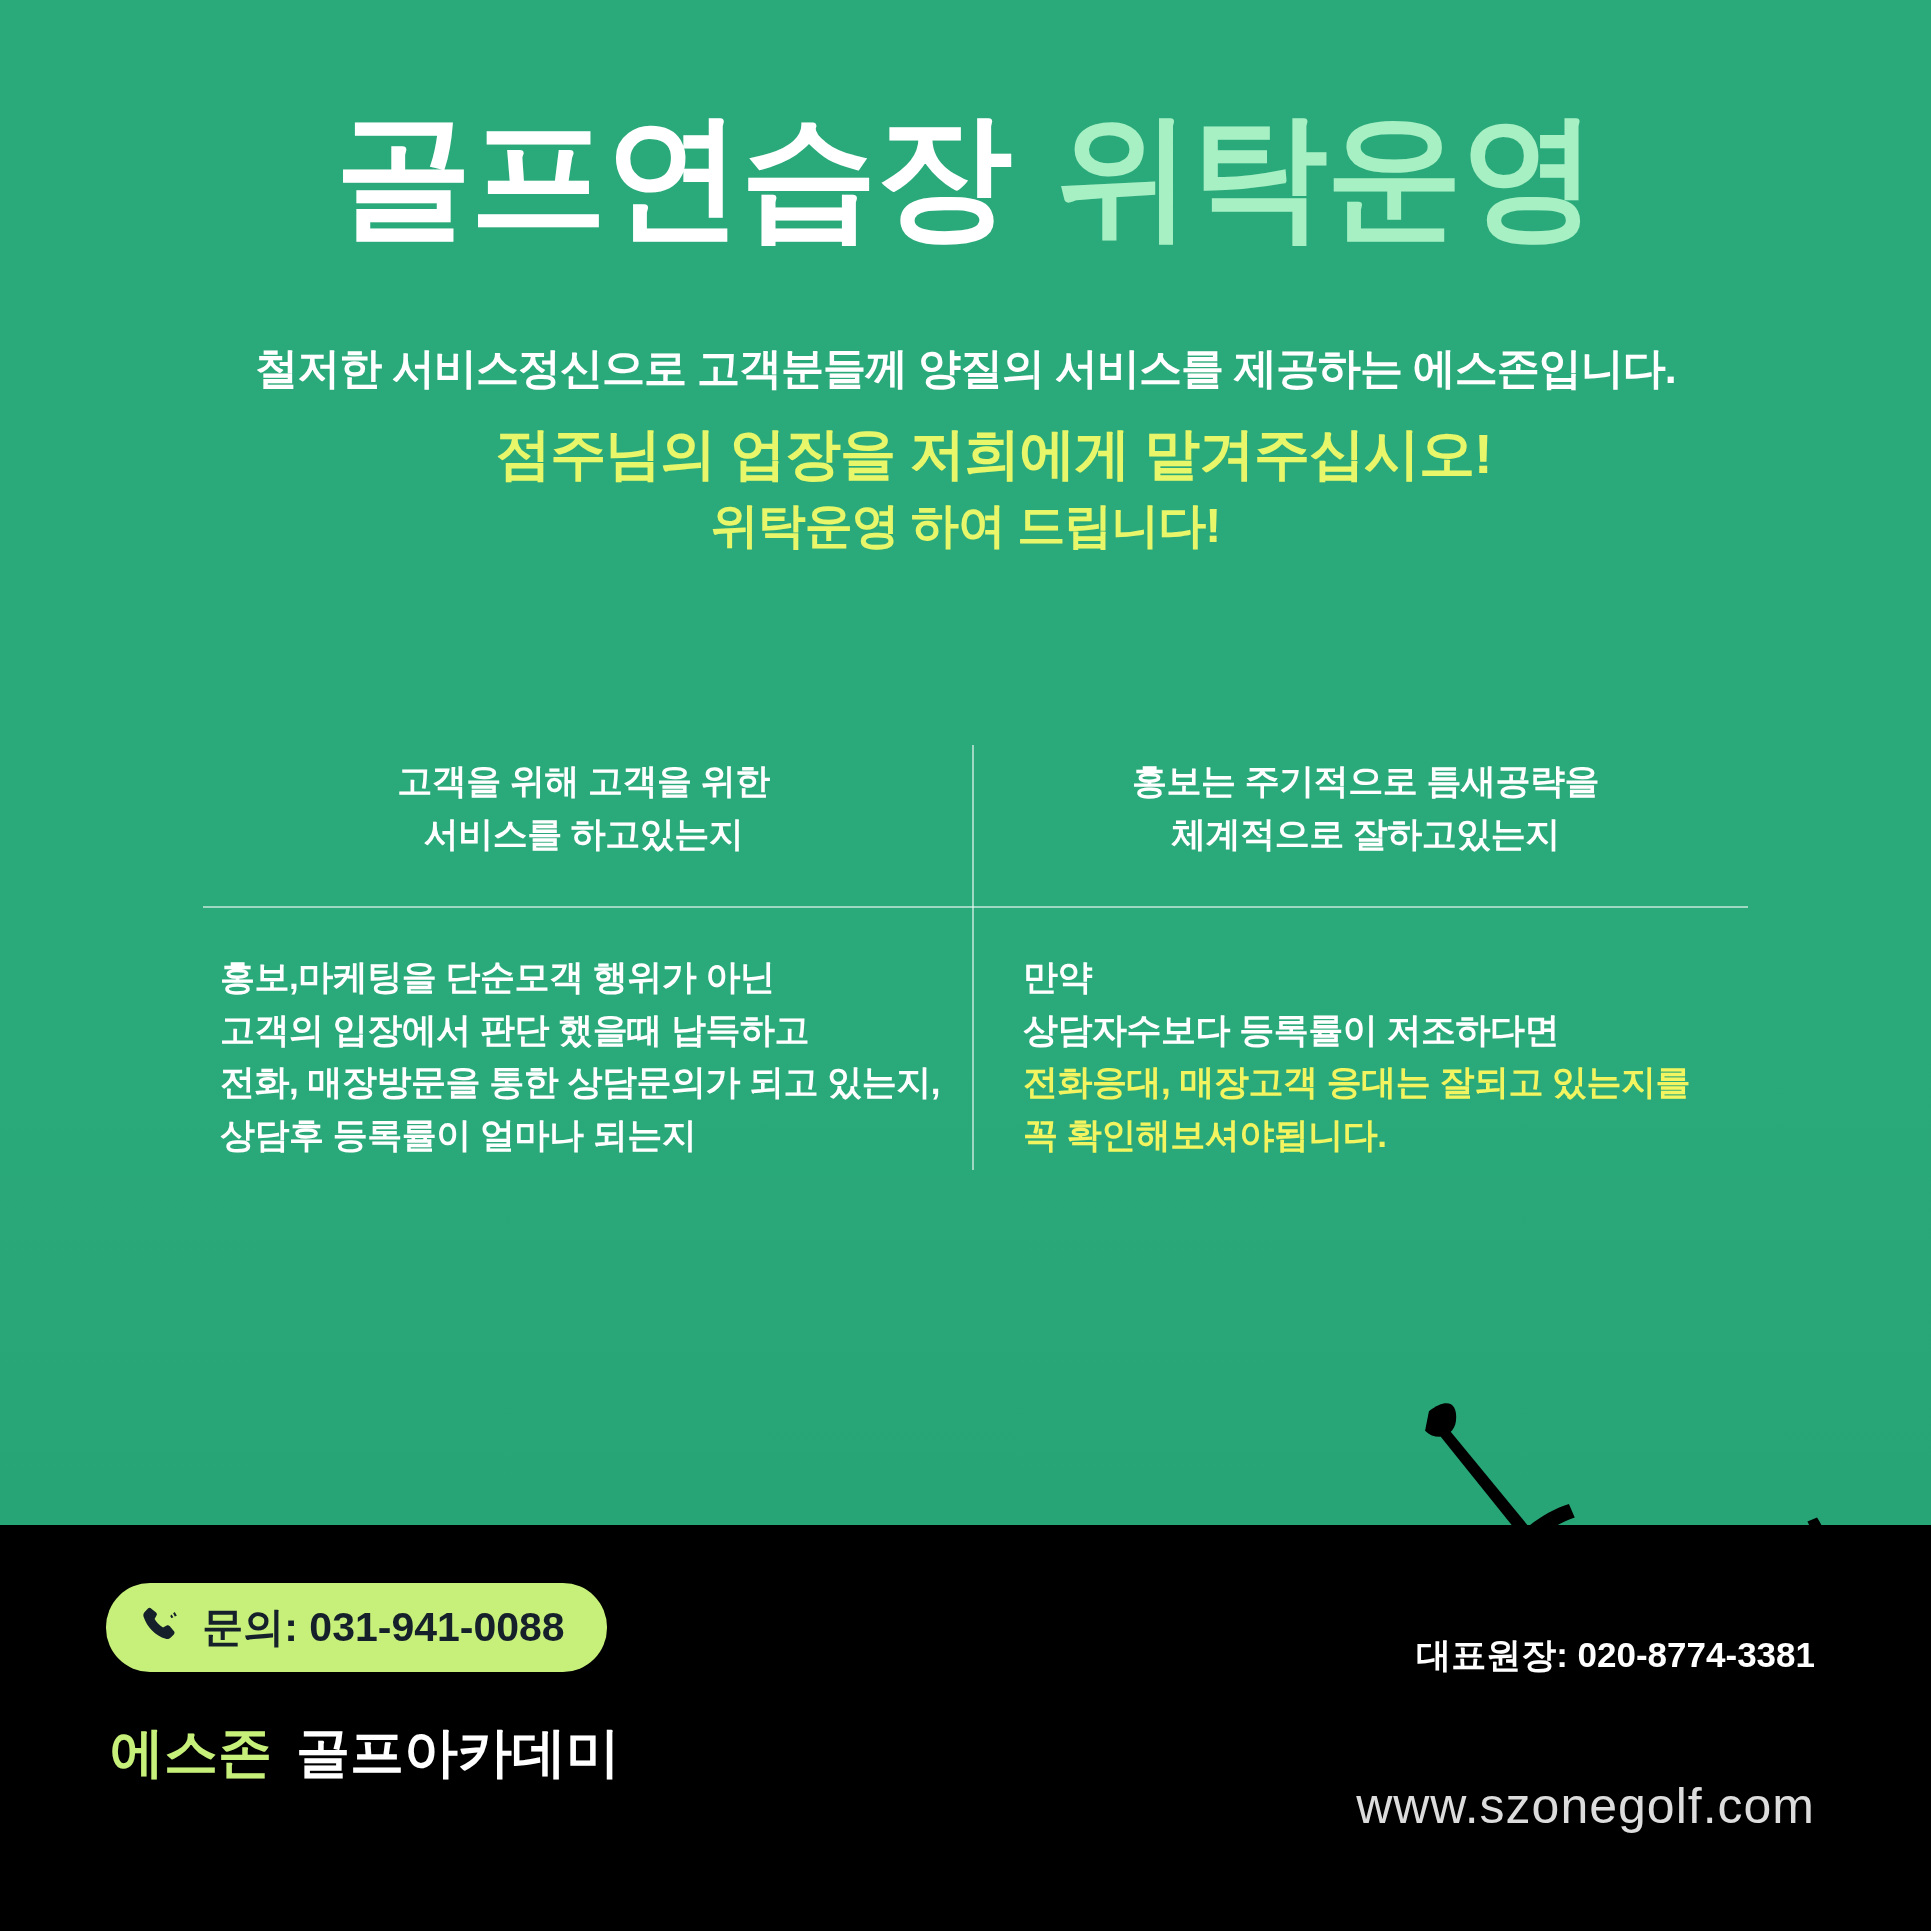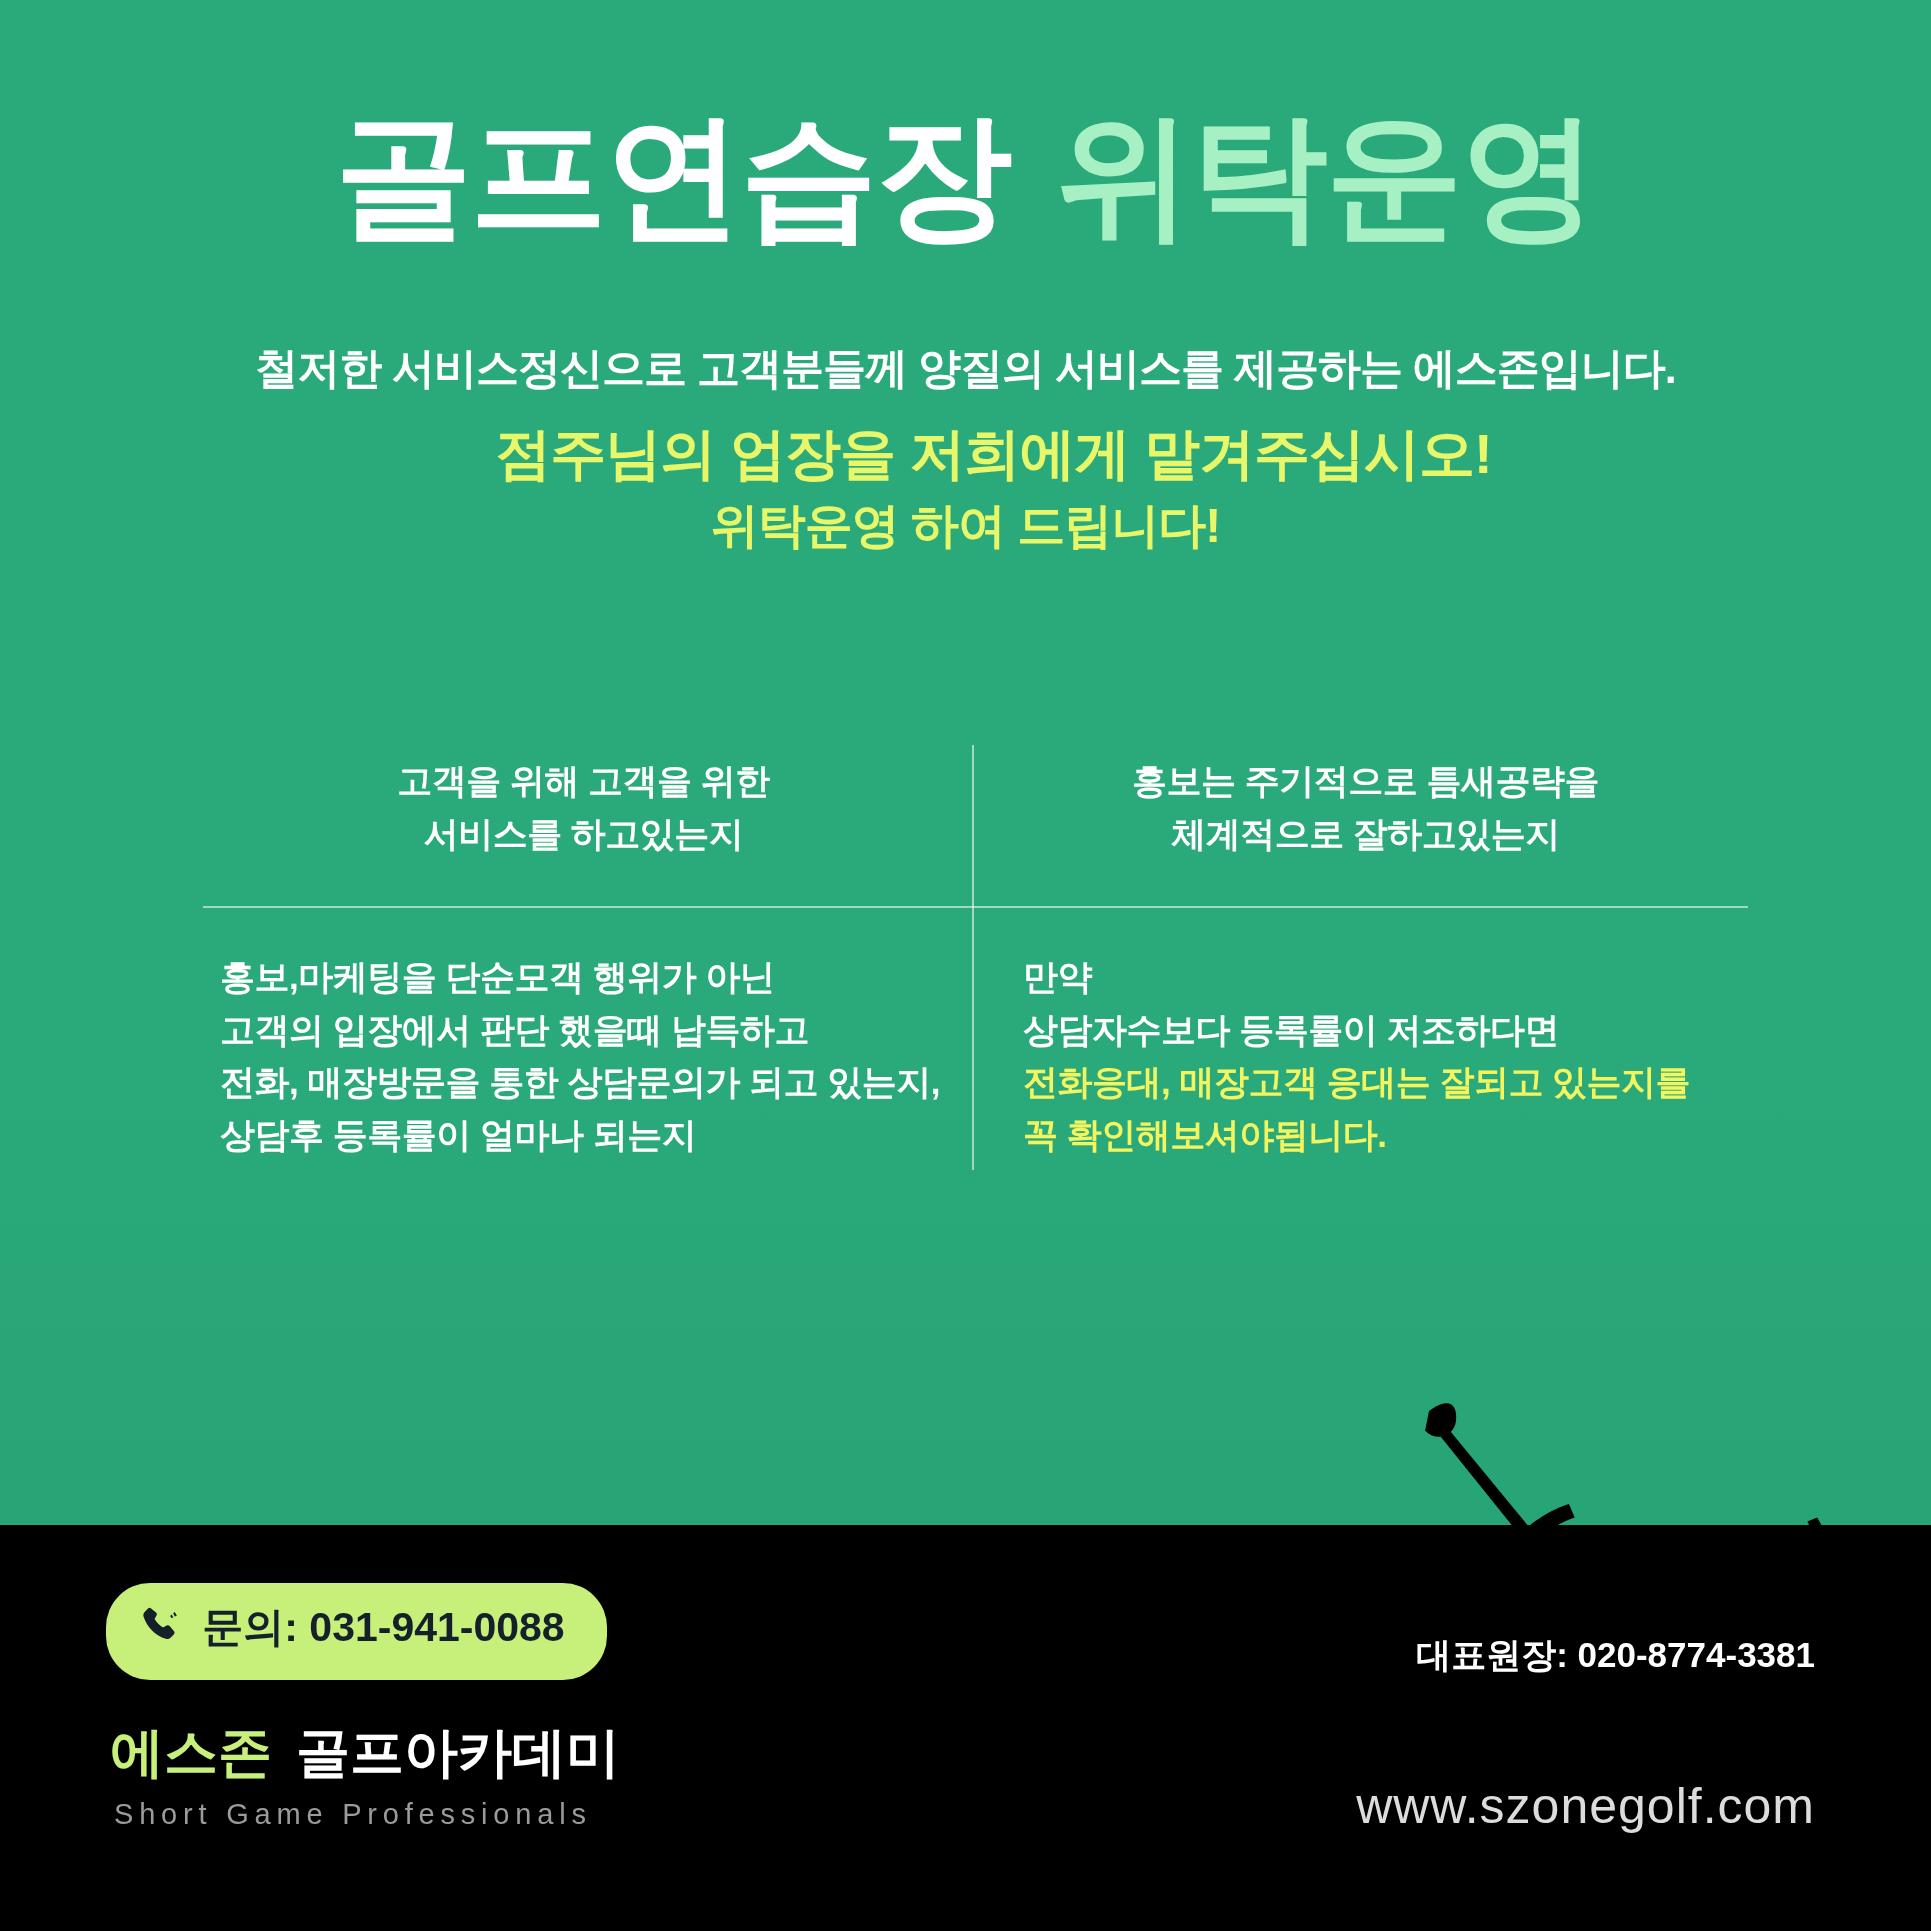--- a/index.html
+++ b/index.html
@@ -146,21 +146,21 @@
     bottom: 0;
     width: 1931px;
     height: 406px;
     background: #000000;
   }
   .phone-pill {
     position: absolute;
     left: 106px;
     top: 1583px;
     height: 89px;
-    padding: 0 42px 8px 33px;
+    padding: 0 42px 0 33px;
     border-radius: 44px;
     background: #c6f07a;
     display: flex;
     align-items: center;
     gap: 19.3px;
   }
   .phone-pill .label {
     color: #15202a;
     font-size: 41px;
     font-weight: bold;
@@ -329,21 +329,20 @@
       </svg>
     </span>
     <span class="label">문의: 031-941-0088</span>
   </div>
 
   <div class="brand">
     <span class="b1">에스존</span>
     <span class="b2">&nbsp;</span>
     <span class="b2">골프아카데미</span>
   </div>
-  <div class="brand-sub">Short Game Professionals</div>
 
   <div class="addr">
     <div>대표원장: 020-8774-3381</div>
   </div>
 
   <div class="site">www.szonegolf.com</div>
 
 </div>
 
 

